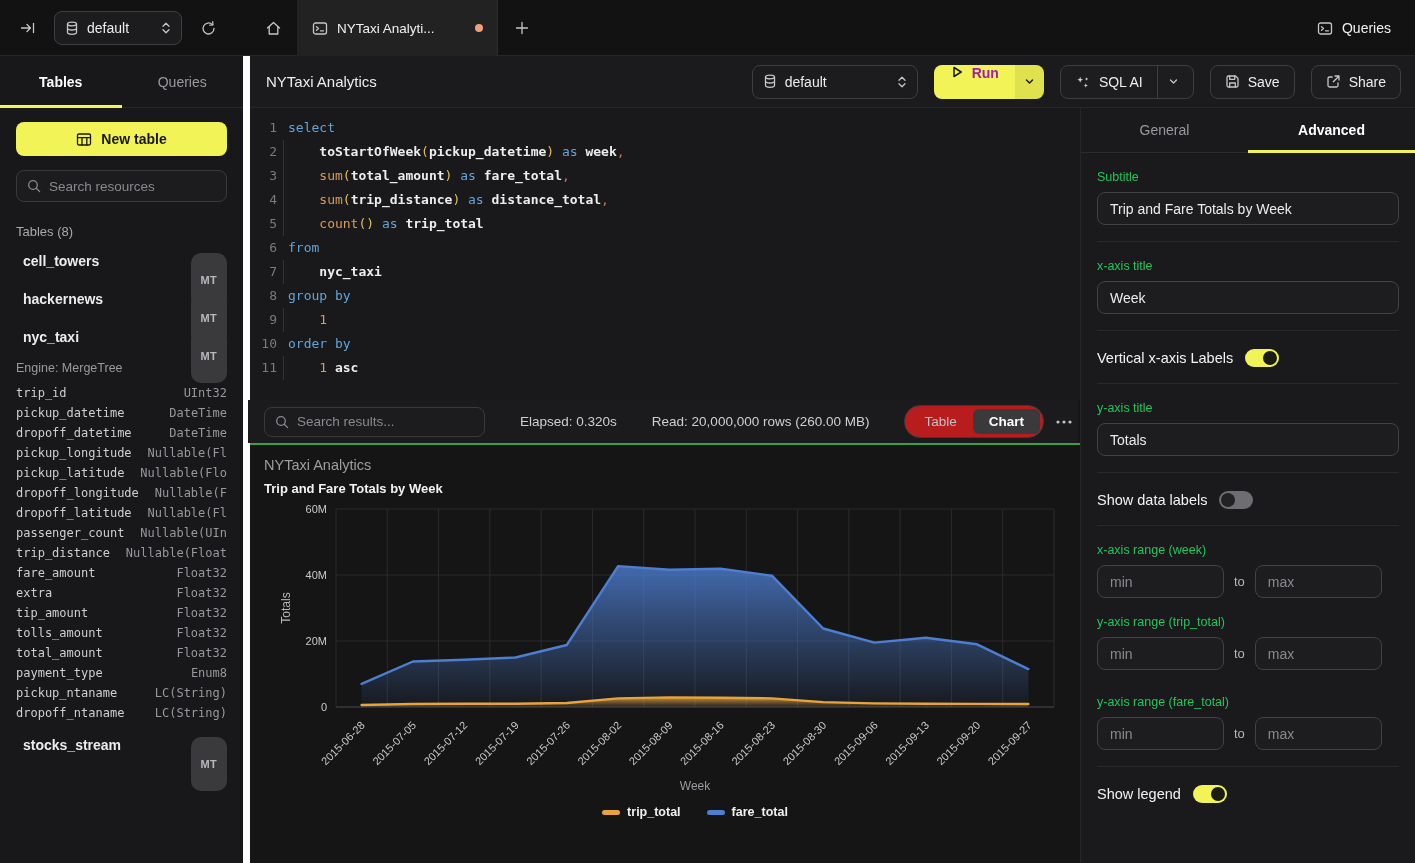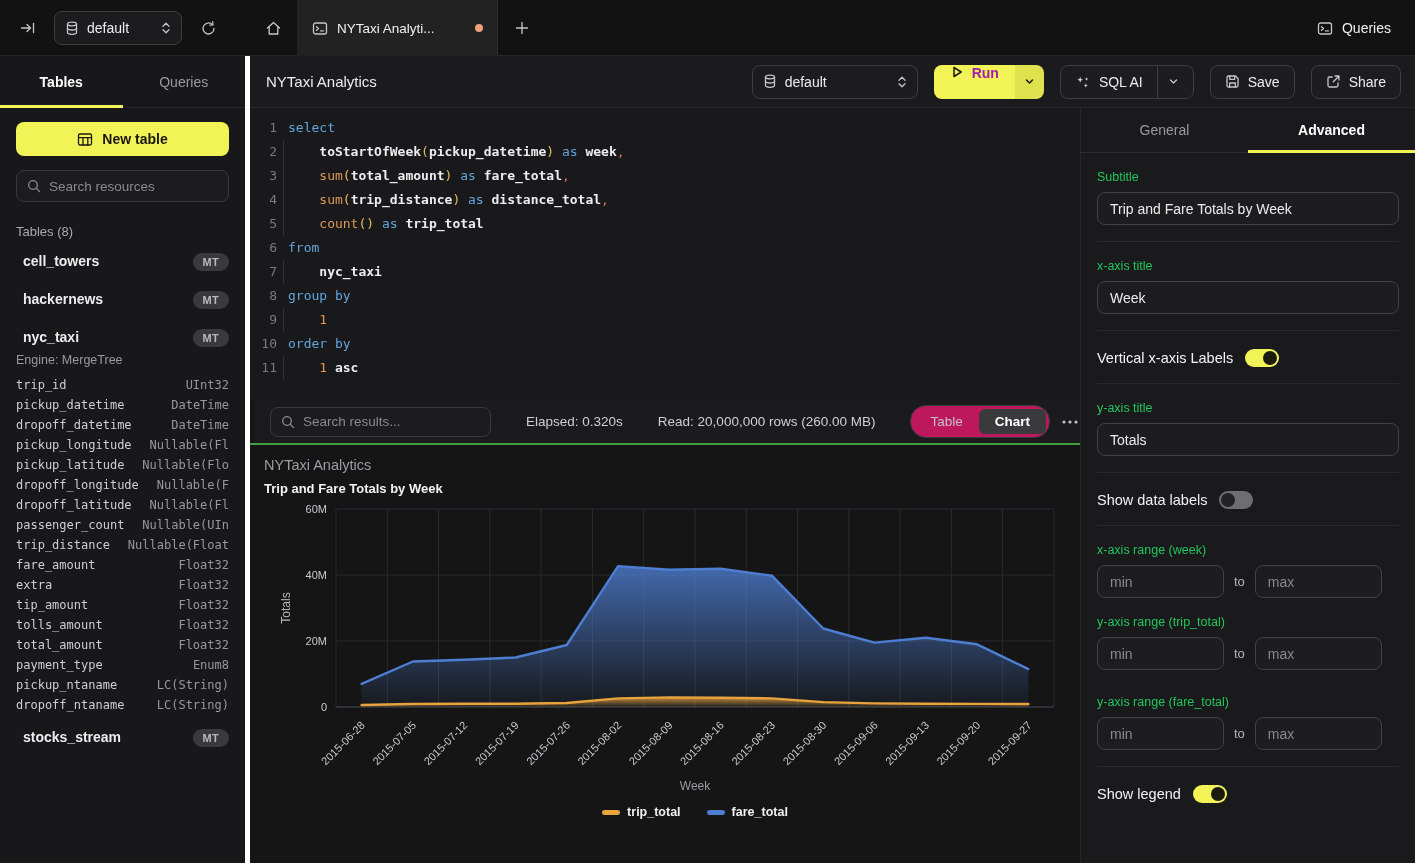--- a/index.html
+++ b/index.html
@@ -16,38 +16,38 @@
   .tb-select { width:128px; }
   .tab-strip { position:absolute; left:250px; top:0; height:56px; display:flex; align-items:stretch; }
   .home-btn { width:48px; display:flex; align-items:center; justify-content:center; color:#c6c6c8; border-right:1px solid #222224; }
   .query-tab { width:200px; display:flex; align-items:center; gap:9px; padding:0 14px;
                background:#222223; border-right:1px solid #2c2c2e; font-size:13.5px; color:#f0f0f0;justify-content:center; }
   .tab-dot { width:8px; height:8px; border-radius:50%; margin-left:auto; }
   .newtab-btn { width:48px; display:flex; align-items:center; justify-content:center; color:#c6c6c8; font-size:18px; }
   .tb-queries { position:absolute; right:24px; top:0; height:56px; display:flex; align-items:center; gap:9px; font-size:14px; color:#f0f0f0; cursor:pointer; }
 
   
-  .sidebar { position:absolute; left:0; top:56px; width:250px; bottom:0; background:#18181a; border-right:5px solid #ffffff; }
+  .sidebar { position:absolute; left:0; top:56px; width:250px; bottom:0; background:#18181a; border-right:7px solid #ffffff; }
   .sb-tabs { height:52px; display:flex; border-bottom:1px solid #262628; }
   .sb-tab { flex:1; display:flex; align-items:center; justify-content:center; font-size:14px; color:#9a9a9e; position:relative; cursor:pointer; }
   .sb-tab.active { color:#ffffff; font-weight:700; }
   .sb-tab.active::after { content:""; position:absolute; left:0; right:0; bottom:-1px; height:3px; background:var(--accent); }
   .sb-body { padding:14px 16px 0 16px; }
   .newtable-btn { width:100%; height:34px; border:none; border-radius:8px; background:var(--accent);
                   color:#17170e; font-size:14px; font-weight:700; display:flex; align-items:center; justify-content:center; gap:9px; cursor:pointer; font-family:inherit; }
   .search-box { margin-top:14px; height:32px; background:#1c1c1e; border:1px solid #3a3a3c; border-radius:8px;
                 display:flex; align-items:center; gap:8px; padding:0 10px; }
   .search-box input { flex:1; background:transparent; border:none; outline:none; color:#ffffff; font-size:13.5px; font-family:inherit; }
   .search-box input::placeholder { color:#8a8a8e; }
   .sb-section { margin-top:22px; font-size:13px; color:#aaaaae; }
   .table-row { display:flex; align-items:flex-start; margin-top:14px; height:24px; cursor:pointer;margin-left:7px; }
   .table-row .tname { font-size:14px; font-weight:700; color:#ececec; }
   .badge { margin-left:auto; background:#3a3a3c; color:#b9b9bd; font-size:11px; font-weight:700;
-           padding:3px 10px; border-radius:10px; letter-spacing:.3px; }
-  .engine-line { margin-top:0; font-size:12.5px; color:#9a9a9e; }
+           padding:21px 10px; border-radius:10px; letter-spacing:.3px; }
+  .engine-line { margin-top:8px; font-size:12.5px; color:#9a9a9e; }
   .col-list { margin-top:8px; }
   .col-row { display:flex; justify-content:space-between; height:20px; line-height:20px;
              font-family:"DejaVu Sans Mono", monospace; font-size:12px; white-space:nowrap; overflow:hidden; }
   .col-row .cname { color:#cfcfd2; }
   .col-row .ctype { color:#98989c; margin-left:8px; overflow:hidden; }
 
   
   .main-header { position:absolute; left:250px; top:56px; right:0; height:52px; background:#1b1b1d;
                  border-bottom:1px solid #262628; display:flex; align-items:center; padding:0 14px 0 16px; }
   .mh-title { font-size:15px; color:#ececec; }
@@ -66,26 +66,26 @@
   
   .editor { position:absolute; left:250px; top:108px; width:830px; height:292px; background:#19191b; padding-top:8px; cursor:text; }
   .code-line { display:flex; height:24px; line-height:24px; font-family:"DejaVu Sans Mono", monospace; font-size:13px; white-space:pre; }
   .gutter { width:27px; text-align:right; color:#7a7a7e; flex:none; }
   .code { margin-left:6px; padding-left:5px; }
   .indented .code { background:linear-gradient(#303336,#303336) no-repeat 0 0 / 1px 100%; }
   .tk-kw { color:#61a5db; } .tk-fn { color:#de9a55; } .tk-par { color:#e0c05a; }
   .tk-id { color:#ededee; font-weight:700; } .tk-com { color:#d4705a; } .tk-num { color:#de9a55; } .tk-ws { color:#ececec; }
 
   
-  .results-bar { position:absolute; left:254px; top:400px; width:830px; height:43px; background:#1b1b1d;
+  .results-bar { position:absolute; left:248px; top:400px; width:830px; height:43px; background:#1b1b1d;
                  display:flex; align-items:center; gap:35px; padding:0 16px; }
   .results-search { width:234px; height:30px; margin-top:0; }
   .meta-text { font-size:13.5px; color:#cfcfd2; white-space:nowrap; }
   .seg-group { margin-left:auto; display:flex; align-items:center; gap:12px; }
-  .segmented { display:flex; border:1px solid #3a3a3c; border-radius:16px; padding:3px; background:#be185d; }
+  .segmented { display:flex; border:1px solid #3a3a3c; border-radius:16px; padding:3px; background:#b91c1c; }
   .seg-btn { padding:5px 16px; font-size:13.5px; color:#c2c2c6; border-radius:6px; cursor:pointer; }
   .seg-btn.active { background:#3a3a3d; color:#ffffff; font-weight:700; }
   .ellipsis { color:#c2c2c6; font-size:16px; letter-spacing:1px; cursor:pointer; }
   .green-divider { position:absolute; left:250px; top:443px; width:830px; height:2px; background:#3f9d43; cursor:row-resize; }
 
   
   .chart-pane { position:absolute; left:250px; top:445px; width:830px; bottom:0; background:#151516; overflow:hidden; }
   .chart-title { position:absolute; left:14px; top:12px; font-size:14.5px; color:#9e9ea2; }
   .chart-subtitle { position:absolute; left:14px; top:36px; font-size:13px; font-weight:700; color:#f2f2f2; }
   .chart-xlabel { position:absolute; left:86px; top:334px; width:718px; text-align:center; font-size:12px; color:#9c9ca0; }

